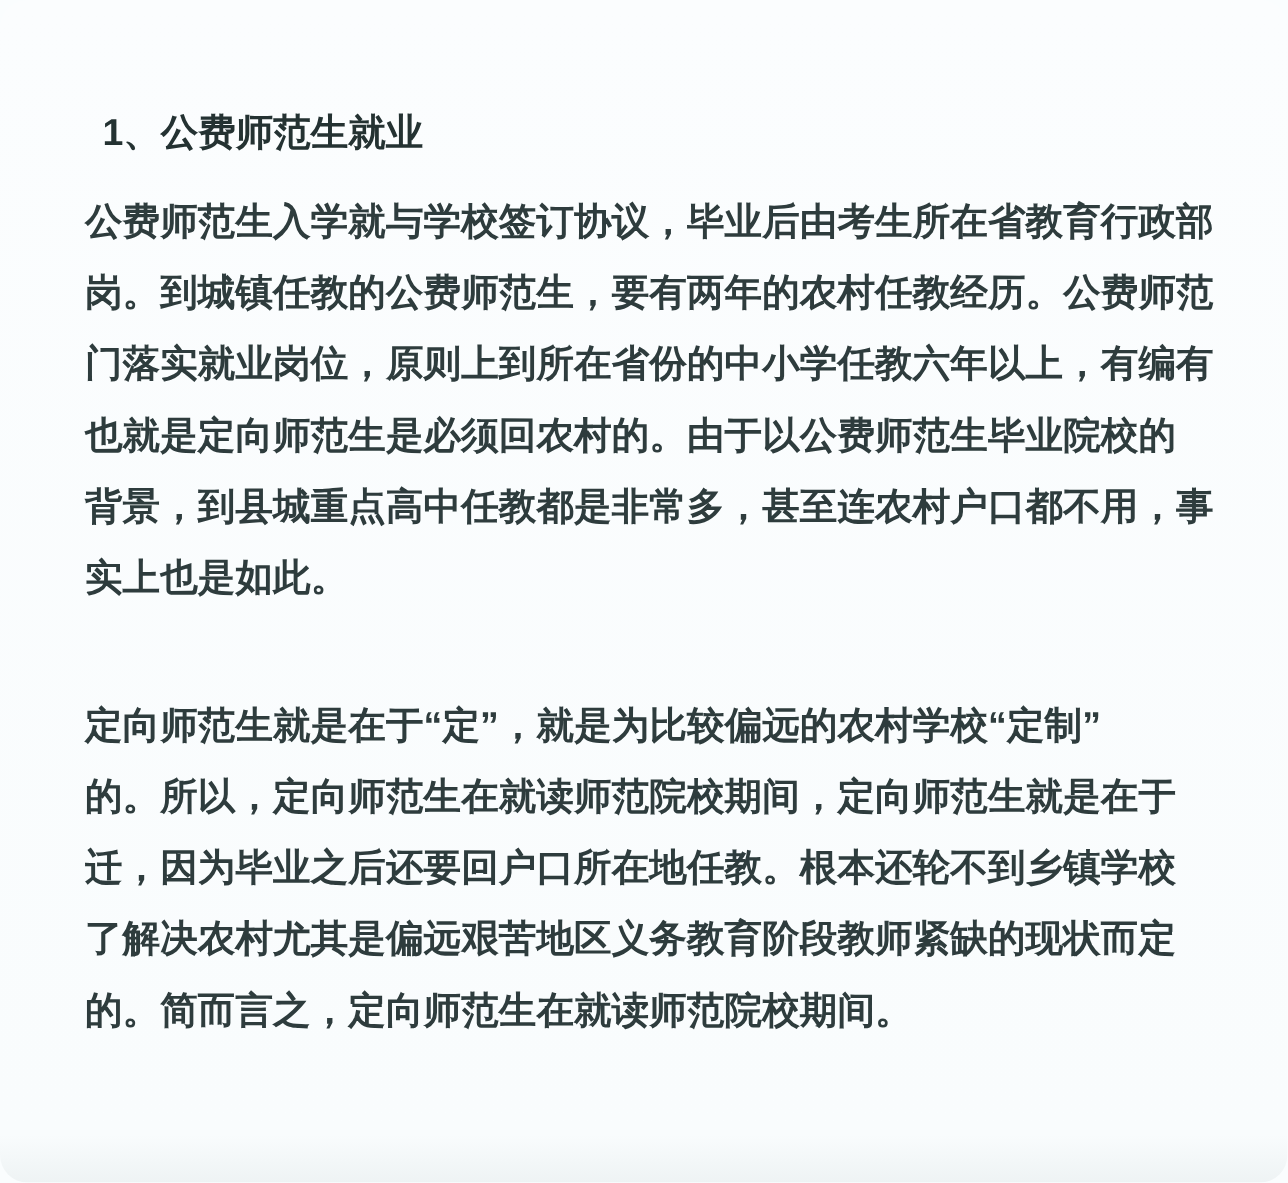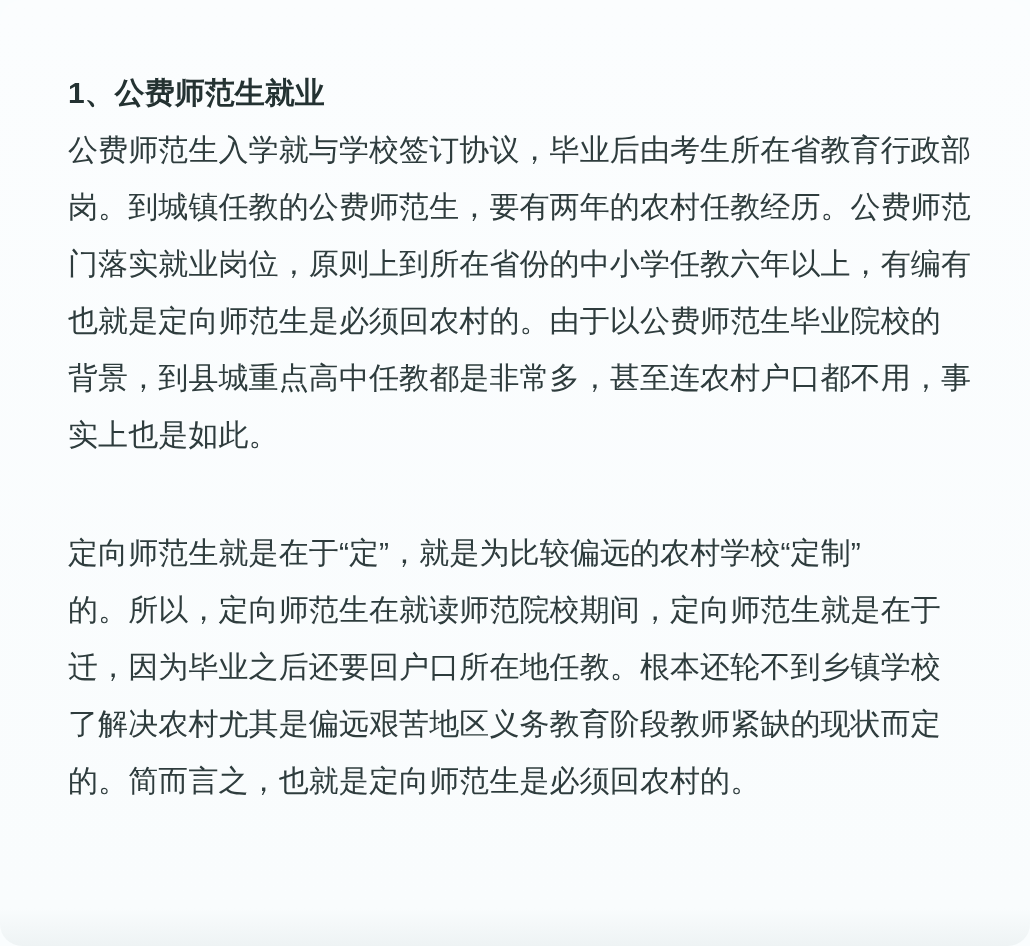--- a/index.html
+++ b/index.html
@@ -16,29 +16,30 @@
   }
   .page {
     box-sizing: border-box;
     width: 1030px;
     height: 946px;
     background: linear-gradient(180deg, #fbfdfe 0%, #f9fcfd 96%, #eef3f4 100%);
     border-radius: 22px;
     padding: 64px 58px 0 68px;
   }
   .section-heading {
-    margin: 0;
+    margin: 14px;
     font-size: 30px;
     line-height: 57px;
     font-weight: 700;
     color: #243232;
     white-space: nowrap;
   }
   .para {
     margin: 0;
+    font-weight: bold;
   }
   .text-line {
     font-size: 30px;
     line-height: 57px;
     white-space: nowrap;
     letter-spacing: 0.1px;
     color: #2e3c3d;
   }
   .section + .section {
     margin-top: 61px;
@@ -60,17 +61,17 @@
       <div class="text-line">实上也是如此。</div>
     </div>
   </div>
 
   <div class="section">
     <div class="para">
       <div class="text-line">定向师范生就是在于“定”，就是为比较偏远的农村学校“定制”</div>
       <div class="text-line">的。所以，定向师范生在就读师范院校期间，定向师范生就是在于</div>
       <div class="text-line">迁，因为毕业之后还要回户口所在地任教。根本还轮不到乡镇学校</div>
       <div class="text-line">了解决农村尤其是偏远艰苦地区义务教育阶段教师紧缺的现状而定</div>
-      <div class="text-line">的。简而言之，也就是定向师范生是必须回农村的。</div>
+      <div class="text-line">的。简而言之，定向师范生在就读师范院校期间。</div>
     </div>
   </div>
 
 </div>
 
 </body></html>

